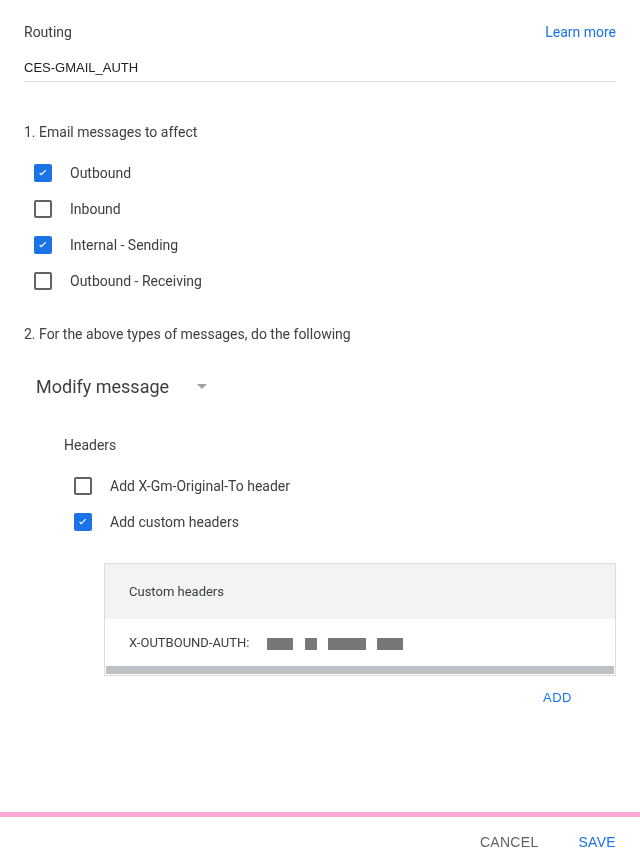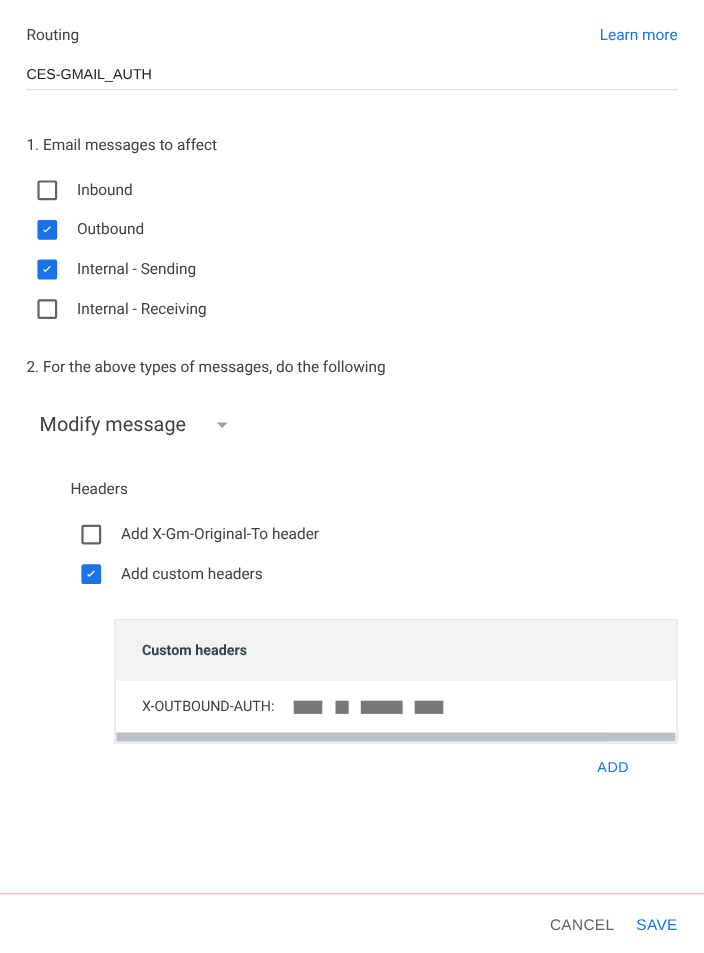--- a/index.html
+++ b/index.html
@@ -56,36 +56,36 @@
     .triangle { width: 0; height: 0; border-left: 5px solid transparent;
       border-right: 5px solid transparent; border-top: 5px solid #9aa0a6; }
     .sub-group { margin-left: 40px; margin-bottom: 32px; }
     .sub-heading { font-size: 14px; color: #3c4043; margin-bottom: 24px; }
     .sub-checkbox-list { padding-left: 10px; }
     .custom-headers-panel {
       margin-left: 80px; border: 1px solid #dadce0; background: #fff;
       margin-top: 16px;
     }
     .panel-header { background: #f1f3f4; padding: 20px 24px; font-size: 13px;
-      font-weight: 700; color: #3c4043; }
+      font-weight: 400; color: #3c4043; }
     .panel-row {
       padding: 16px 24px; font-size: 13px; color: #3c4043;
       display: flex; align-items: center; white-space: nowrap;
     }
     .panel-row .key { margin-right: 18px; }
     .panel-scrollbar { height: 8px; background: #bdc1c6; margin: 0 1px 1px 1px; }
     .panel-scrollbar-thumb { height: 8px; width: 88%; background: #bdc1c6; }
     .add-row { display: flex; justify-content: flex-end; padding: 14px 44px 0 0; }
     .add-btn { color: #1a73e8; font-size: 13px; font-weight: 500; letter-spacing: 0.5px;
       cursor: pointer; background: none; border: none; }
     .footer {
       position: absolute; left: 0; right: 0; bottom: 0; height: 54px;
-      background: #fff; border-top: 1px solid #f9a8d4;
+      background: #fff; border-top: 5px solid #f9a8d4;
       display: flex; justify-content: flex-end; align-items: center;
-      padding-right: 24px; gap: 20px;
+      padding-right: 24px; gap: 40px;
     }
     .btn-flat { background: none; border: none; font-size: 14px; font-weight: 500;
       letter-spacing: 0.3px; cursor: pointer; }
     .btn-cancel { color: #5f6368; }
     .btn-save { color: #1a73e8; }
     .redact-box {
       display: inline-block;
       background: #777;
       vertical-align: middle;
     }
@@ -106,42 +106,42 @@
       <div class="header-row">
         <div class="page-title">Routing</div>
         <a class="learn-link">Learn more</a>
       </div>
 
       <input class="rule-name-input" value="CES-GMAIL_AUTH" style="">
 
       <div class="section-label">1. Email messages to affect</div>
       <div class="checkbox-list">
         <div class="check-item">
-          <span class="checkbox"></span>
-          <span class="check-label">Inbound</span>
-        </div>
-        <div class="check-item">
           <span class="checkbox checked">
               <svg viewBox="0 0 24 24">
                 <path fill="#fff" d="M9 16.2l-3.5-3.5 1.4-1.4L9 13.4l7.1-7.1 1.4 1.4z"></path>
               </svg>
             </span>
           <span class="check-label">Outbound</span>
+        </div>
+        <div class="check-item">
+          <span class="checkbox"></span>
+          <span class="check-label">Inbound</span>
         </div>
         <div class="check-item">
           <span class="checkbox checked">
               <svg viewBox="0 0 24 24">
                 <path fill="#fff" d="M9 16.2l-3.5-3.5 1.4-1.4L9 13.4l7.1-7.1 1.4 1.4z"></path>
               </svg>
             </span>
           <span class="check-label">Internal - Sending</span>
         </div>
         <div class="check-item">
           <span class="checkbox"></span>
-          <span class="check-label">Internal - Receiving</span>
+          <span class="check-label">Outbound - Receiving</span>
         </div>
       </div>
 
       <div class="section-label">2. For the above types of messages, do the following</div>
       <div class="dropdown">
         <span class="dropdown-label">Modify message</span>
         <span class="triangle"></span>
       </div>
 
       <div class="sub-group">

